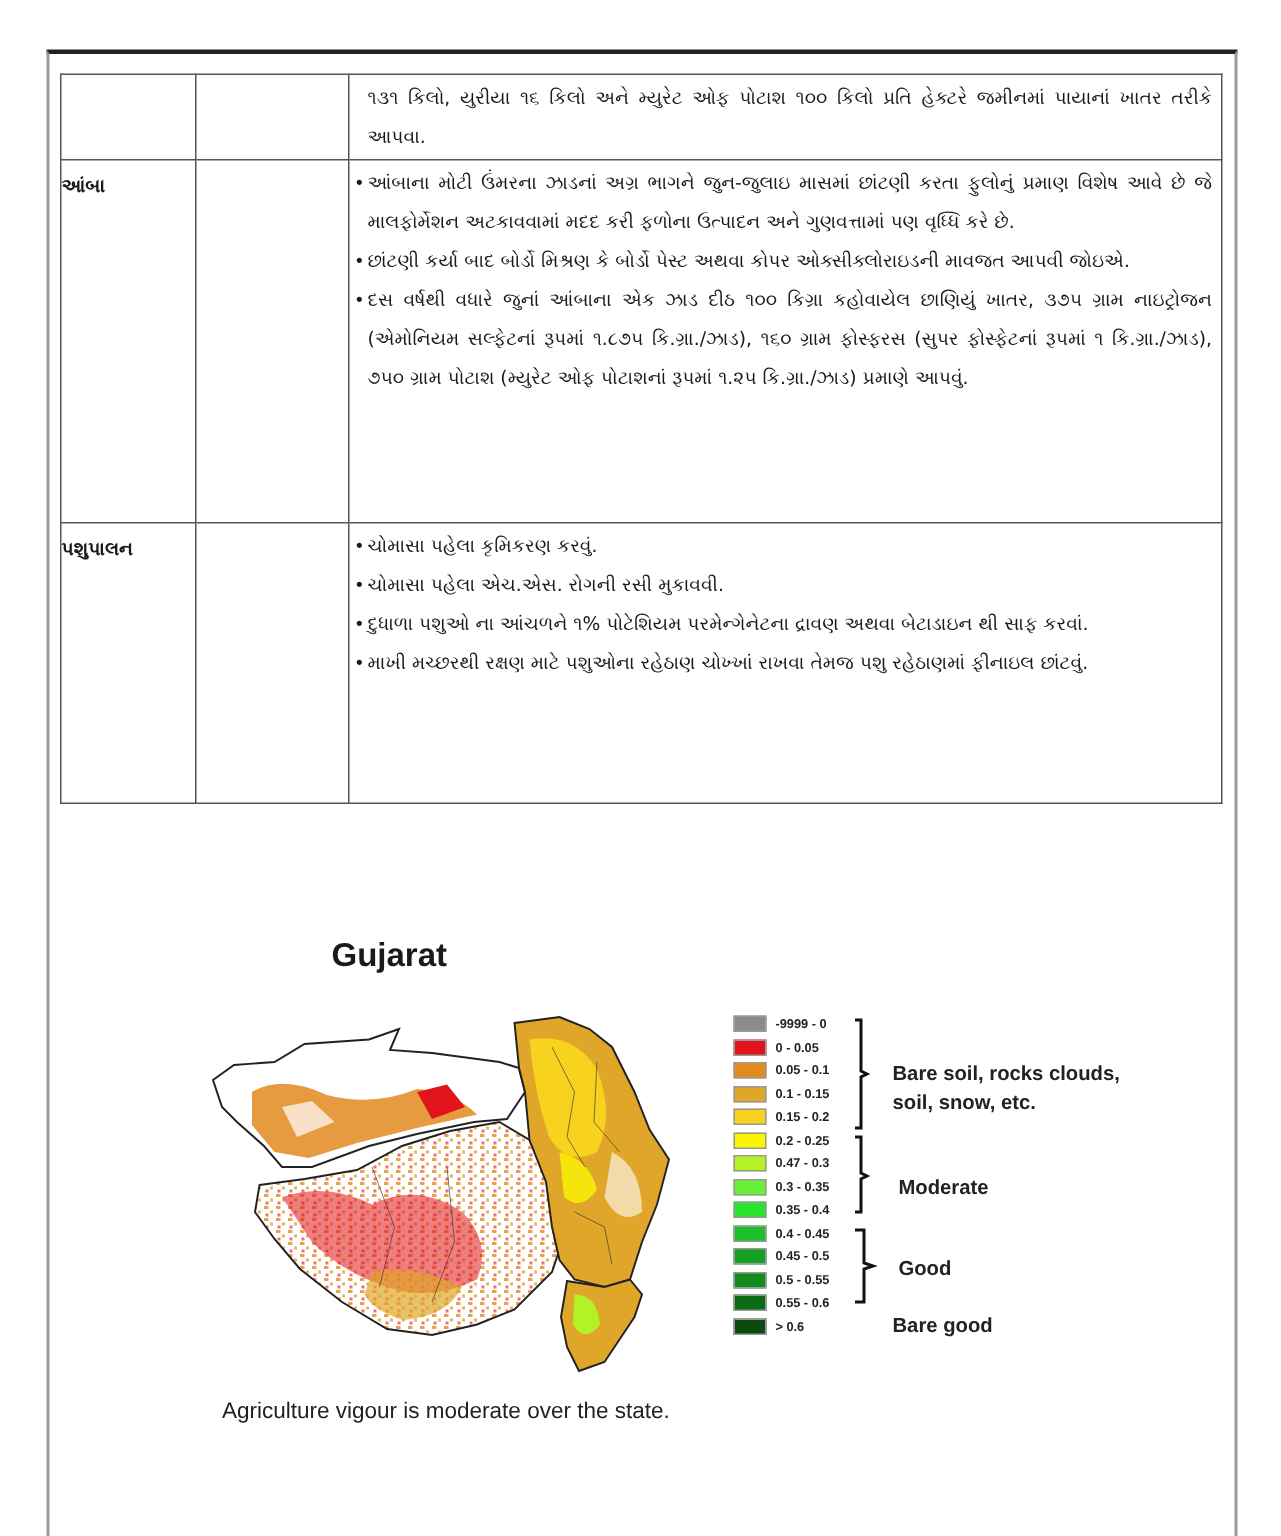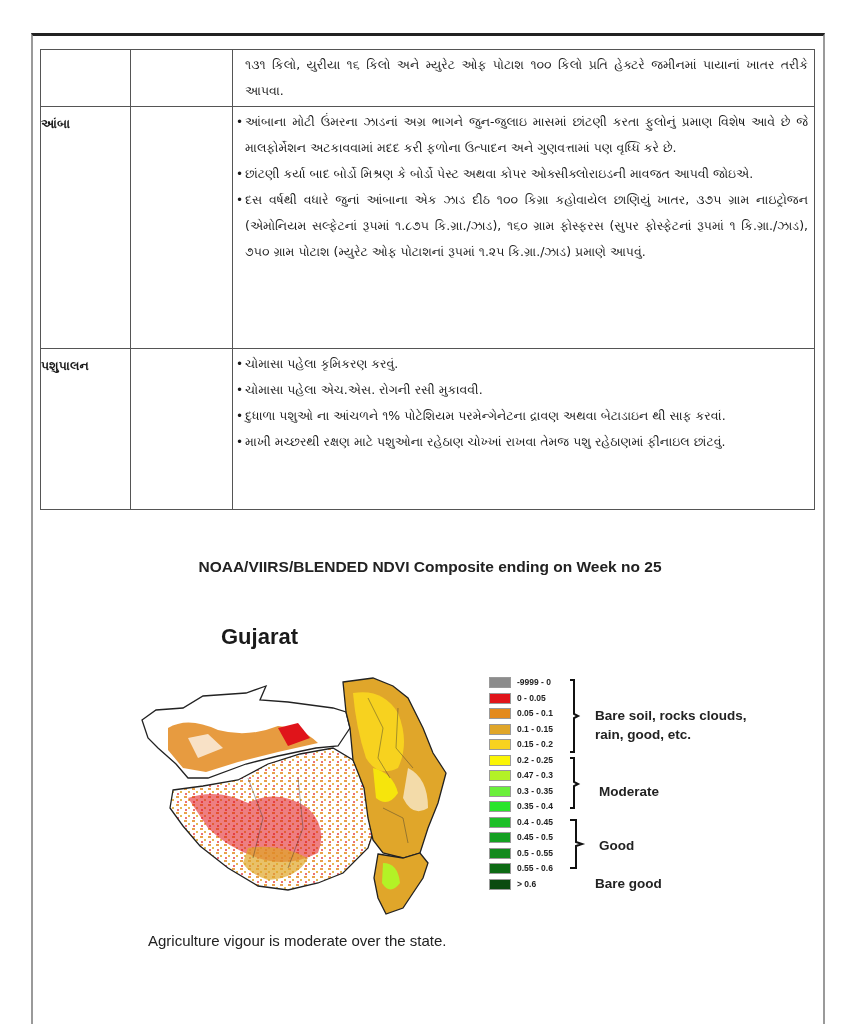--- a/index.html
+++ b/index.html
@@ -76,35 +76,34 @@
     </tr>
     <tr style="height:242px;">
       <td class="crop-name">આંબા</td>
       <td></td>
       <td class="content-cell">
         <p class="bullet">આંબાના મોટી ઉંમરના ઝાડનાં અગ્ર ભાગને જુન-જુલાઇ માસમાં છાંટણી કરતા ફુલોનું પ્રમાણ વિશેષ આવે છે જે માલફોર્મેશન અટકાવવામાં મદદ કરી ફળોના ઉત્પાદન અને ગુણવત્તામાં પણ વૃધ્ધિ કરે છે.</p>
         <p class="bullet">છાંટણી કર્યા બાદ બોર્ડો મિશ્રણ કે બોર્ડો પેસ્ટ  અથવા કોપર ઓક્સીક્લોરાઇડની માવજત આપવી જોઇએ.</p>
         <p class="bullet">દસ વર્ષથી વધારે જુનાં આંબાના એક ઝાડ દીઠ ૧૦૦ કિગ્રા કહોવાયેલ છાણિયું ખાતર, ૩૭૫ ગ્રામ નાઇટ્રોજન (એમોનિયમ સલ્ફેટનાં રૂપમાં ૧.૮૭૫ કિ.ગ્રા./ઝાડ), ૧૬૦ ગ્રામ ફોસ્ફરસ (સુપર ફોસ્ફેટનાં રૂપમાં ૧ કિ.ગ્રા./ઝાડ), ૭૫૦ ગ્રામ પોટાશ (મ્યુરેટ ઓફ પોટાશનાં રૂપમાં ૧.૨૫ કિ.ગ્રા./ઝાડ) પ્રમાણે આપવું.</p>
       </td>
     </tr>
-    <tr style="height:161px;">
+    <tr style="height:187px;">
       <td class="crop-name">પશુપાલન</td>
       <td></td>
       <td class="content-cell">
         <p class="bullet">ચોમાસા પહેલા કૃમિકરણ કરવું.</p>
         <p class="bullet">ચોમાસા પહેલા એચ.એસ. રોગની રસી મુકાવવી.</p>
         <p class="bullet">દુધાળા પશુઓ ના આંચળને ૧% પોટેશિયમ પરમેન્ગેનેટના દ્રાવણ અથવા બેટાડાઇન થી સાફ કરવાં.</p>
         <p class="bullet">માખી મચ્છરથી રક્ષણ માટે પશુઓના રહેઠાણ ચોખ્ખાં રાખવા તેમજ પશુ રહેઠાણમાં  ફીનાઇલ છાંટવું.</p>
       </td>
     </tr>
   </tbody>
 </table>
 
 <div class="ndvi-title">
-  <div>NOAA/VIIRS/BLENDED NDVI Composite ending on Week no 25</div>
 </div>
 
 <div class="map-label">Gujarat</div>
 
 <div class="map-wrap">
   <svg viewBox="0 0 330 252">
     <defs>
       <pattern id="speckle" width="8" height="8" patternUnits="userSpaceOnUse">
         <rect width="8" height="8" fill="#ffffff"></rect>
         <rect x="0" y="0" width="3" height="2" fill="#e38a1e" opacity="0.8"></rect>
@@ -200,19 +199,19 @@
   </div>
 
 <svg class="brackets" viewBox="0 0 20 220">
   <path d="M2,2 L6,2 L6,36 L10,38 L6,40 L6,74 L2,74" stroke="#111" stroke-width="2" fill="none"></path>
   <path d="M2,80 L6,80 L6,104 L10,106 L6,108 L6,130 L2,130" stroke="#111" stroke-width="2" fill="none"></path>
   <path d="M2,142 L8,142 L8,164 L14,166 L8,168 L8,190 L2,190" stroke="#111" stroke-width="2" fill="none"></path>
 </svg>
 
 <div class="class-label" style="left:595px; top:706px;">
   <div>Bare soil, rocks clouds,</div>
-  <div>rain, good, etc.</div>
+  <div>soil, snow, etc.</div>
 </div>
 <div class="class-label" style="left:599px; top:782px;">Moderate</div>
 <div class="class-label" style="left:599px; top:836px;">Good</div>
 <div class="class-label" style="left:595px; top:874px;">Bare good</div>
 
 <div class="caption">Agriculture vigour is moderate over the state.</div>
 
 </body></html>

